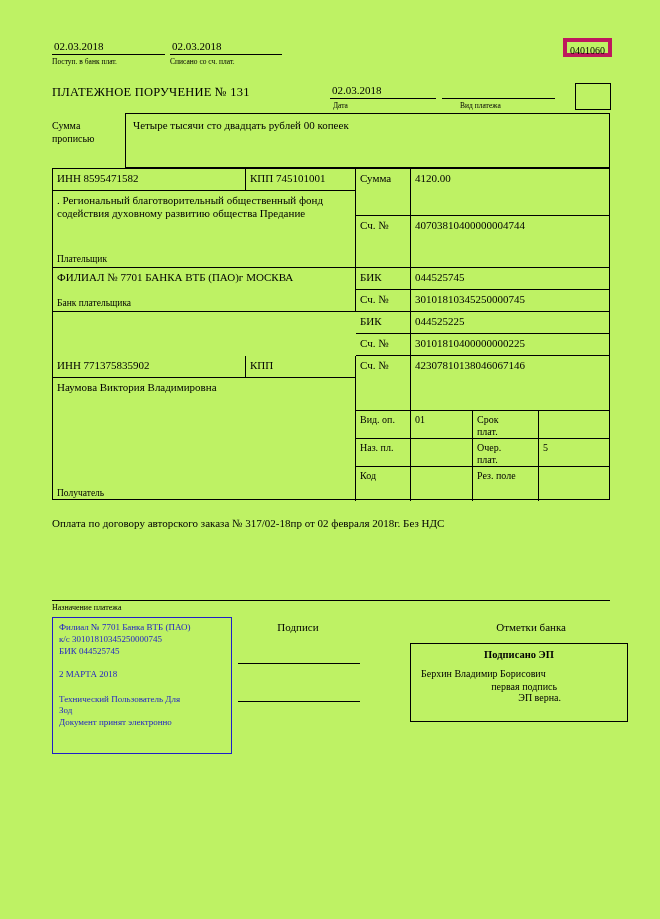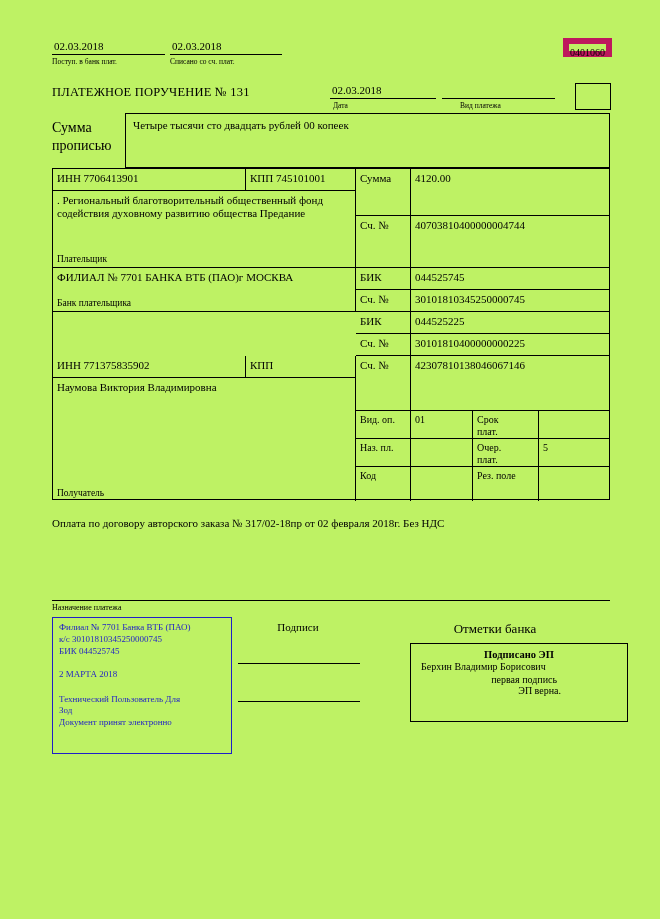--- a/index.html
+++ b/index.html
@@ -4,30 +4,30 @@
 <style>
   *{margin:0;padding:0;box-sizing:border-box}
   html,body{background:#fff}
   .page{position:relative;width:660px;height:919px;background:#bef264;font-family:"Liberation Serif",serif;color:#000;overflow:hidden}
   .abs{position:absolute}
   
   .fld-val{border-bottom:1px solid #000;font-size:11px;padding:0 2px 2px 2px;min-height:15px}
   .fld-lbl{font-size:7.5px;padding-top:2px}
   .date-recv{left:52px;top:40px;width:113px}
   .date-debit{left:170px;top:40px;width:112px}
-  .form-code{left:563px;top:38px;width:49px;height:19px;border:6px solid #be185d;font-size:10px;text-align:center;line-height:17px}
+  .form-code{left:563px;top:38px;width:49px;height:19px;border:4px solid #be185d;font-size:10px;text-align:center;line-height:17px}
   
   .doc-title{left:52px;top:85px;font-size:12.5px;font-weight:normal;letter-spacing:.2px}
   .hdr-date{left:330px;top:84px;width:106px}
   .hdr-date .fld-lbl{padding-left:3px}
   .hdr-vid{left:442px;top:84px;width:113px}
   .hdr-vid .fld-lbl{padding-left:18px}
   .hdr-box{left:575px;top:83px;width:36px;height:27px;border:1px solid #000}
   
-  .sumw-lbl{left:52px;top:119px;width:62px;font-size:14px;line-height:1.3}
+  .sumw-lbl{left:52px;top:119px;width:62px;font-size:10px;line-height:1.3}
   .sumw-box{left:125px;top:113px;width:485px;height:55px;border:1px solid #000;font-size:11px;padding:5px 7px}
   
   .ptable{left:52px;top:168px;width:558px;height:332px;border:1px solid #000}
   .cell{position:absolute;font-size:11px;padding:3px 4px;line-height:1.2;overflow:hidden}
   .br{border-right:1px solid #000}
   .bb{border-bottom:1px solid #000}
   .small{font-size:10px}
   .pre{white-space:pre-line}
   .cell-caption{position:absolute;left:4px;bottom:2px;font-size:9.5px}
   .c-inn{left:0;top:0;width:193px;height:22px}
@@ -63,30 +63,30 @@
   .c-kod-l{left:303px;top:298px;width:55px;height:34px}
   .c-kod-v{left:358px;top:298px;width:62px;height:34px}
   .c-rez-l{left:420px;top:298px;width:66px;height:34px}
   .c-rez-v{left:486px;top:298px;width:71px;height:34px}
   
   .purpose-text{left:52px;top:517px;width:558px;font-size:11px}
   .purpose-line{left:52px;top:600px;width:558px;height:0;border-top:1px solid #000}
   .purpose-lbl{left:52px;top:603px;font-size:8px}
   
   .sign-lbl{left:238px;top:621px;width:120px;text-align:center;font-size:11px}
-  .marks-lbl{left:415px;top:621px;width:160px;text-align:center;font-size:13px}
+  .marks-lbl{left:406px;top:621px;width:160px;text-align:right;font-size:11px}
   .stamp{left:52px;top:617px;width:180px;height:137px;border:1px solid #1f1fc8;color:#1f1fc8;font-size:9px;padding:4px 6px;line-height:1.32}
   .stamp .gap1{margin-top:11px}
   .stamp .gap2{margin-top:13px}
   .sig-line{border-bottom:1px solid #000;height:0;width:122px}
   .sig1{left:238px;top:663px}
   .sig2{left:238px;top:701px}
   .esign{left:410px;top:643px;width:218px;height:79px;border:1px solid #000;font-size:10px;padding:5px 8px}
   .esign-title{font-weight:bold;text-align:center;font-size:10.5px}
-  .esign-name{margin-top:1px;padding-left:2px}
+  .esign-name{margin-top:8px;padding-left:2px}
   .esign-role{text-align:right;padding-right:62px;margin-top:2px}
   .esign-verdict{font-weight:normal;text-align:right;padding-right:58px}
 </style>
 </head>
 <body>
 
 <div class="page">
 
   <div class="abs date-recv">
     <div class="fld-val">02.03.2018</div>
@@ -106,21 +106,21 @@
   <div class="abs hdr-vid">
     <div class="fld-val"></div>
     <div class="fld-lbl">Вид платежа</div>
   </div>
   <div class="abs hdr-box"></div>
 
   <div class="abs sumw-lbl">Сумма прописью</div>
   <div class="abs sumw-box">Четыре тысячи сто двадцать рублей 00 копеек</div>
 
   <div class="abs ptable">
-    <div class="cell br bb c-inn">ИНН 7706413901</div>
+    <div class="cell br bb c-inn">ИНН 8595471582</div>
     <div class="cell br bb c-kpp">КПП 745101001</div>
     <div class="cell br bb c-sum-l">Сумма</div>
     <div class="cell bb c-sum-v">4120.00</div>
     <div class="cell br bb c-payer">
       <div>. Региональный благотворительный общественный фонд содействия духовному развитию общества Предание</div>
       <span class="cell-caption">Плательщик</span>
     </div>
     <div class="cell br bb c-sch1-l">Сч. №</div>
     <div class="cell bb c-sch1-v">40703810400000004744</div>
 

